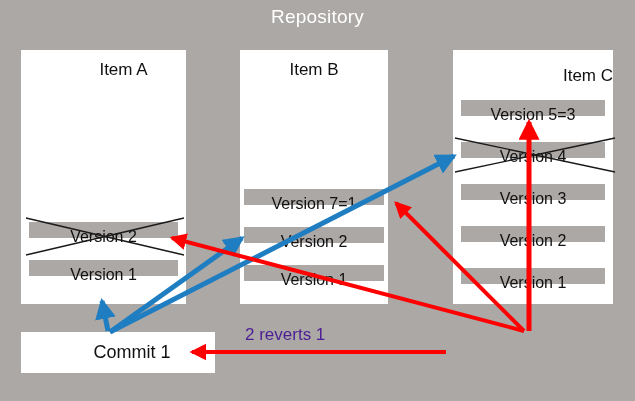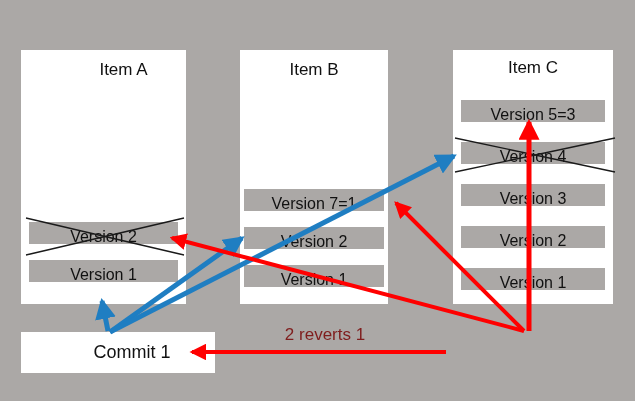--- a/index.html
+++ b/index.html
@@ -17,51 +17,52 @@
   }
   .item-box{
     position:absolute;background:#FFFFFF;
   }
   .item-title{
     position:absolute;left:0;width:100%;text-align:center;
     color:#111;font-size:17px;
   }
   .ver-row{
     position:absolute;background:#ABA8A6;color:#111;
-    font-size:16px;text-align:center;line-height:30px;height:22px;
+    font-size:16px;text-align:center;line-height:30px;height:16px;
   }
   .commit-box{
     position:absolute;background:#FFFFFF;color:#111;
     font-size:18px;text-align:center;
   }
   .edge-label{
-    position:absolute;color:#7f1d1d;font-size:17px;text-align:center;
+    position:absolute;color:#4c1d95;font-size:17px;text-align:left;
   }
 </style>
 </head>
 <body>
 
 <div id="stage">
 
+  <div class="repo-title">Repository</div>
 
   <div class="item-box" style="left:21px;top:50px;width:165px;height:254px;">
     <div class="item-title" style="top:10px;padding-left:20px;">Item A</div>
     <div class="ver-row" style="left:8px;top:172px;width:149px;">Version 2</div>
     <div class="ver-row" style="left:8px;top:210px;width:149px;">Version 1</div>
   </div>
 
   <div class="item-box" style="left:240px;top:50px;width:148px;height:254px;">
     <div class="item-title" style="top:10px;">Item B</div>
     <div class="ver-row" style="left:4px;top:139px;width:140px;">Version 7=1</div>
     <div class="ver-row" style="left:4px;top:177px;width:140px;">Version 2</div>
     <div class="ver-row" style="left:4px;top:215px;width:140px;">Version 1</div>
   </div>
 
   <div class="item-box" style="left:453px;top:50px;width:160px;height:254px;">
-    <div class="item-title" style="top:8px;">Item C</div>
+    <div class="item-title" style="top:16px;text-align:right;">Item C</div>
     <div class="ver-row" style="left:8px;top:50px;width:144px;">Version 5=3</div>
     <div class="ver-row" style="left:8px;top:92px;width:144px;">Version 4</div>
     <div class="ver-row" style="left:8px;top:134px;width:144px;">Version 3</div>
     <div class="ver-row" style="left:8px;top:176px;width:144px;">Version 2</div>
     <div class="ver-row" style="left:8px;top:218px;width:144px;">Version 1</div>
   </div>
 
   <div class="commit-box" style="left:21px;top:332px;width:166px;height:41px;line-height:41px;padding-left:28px;">Commit 1</div>
 
 

